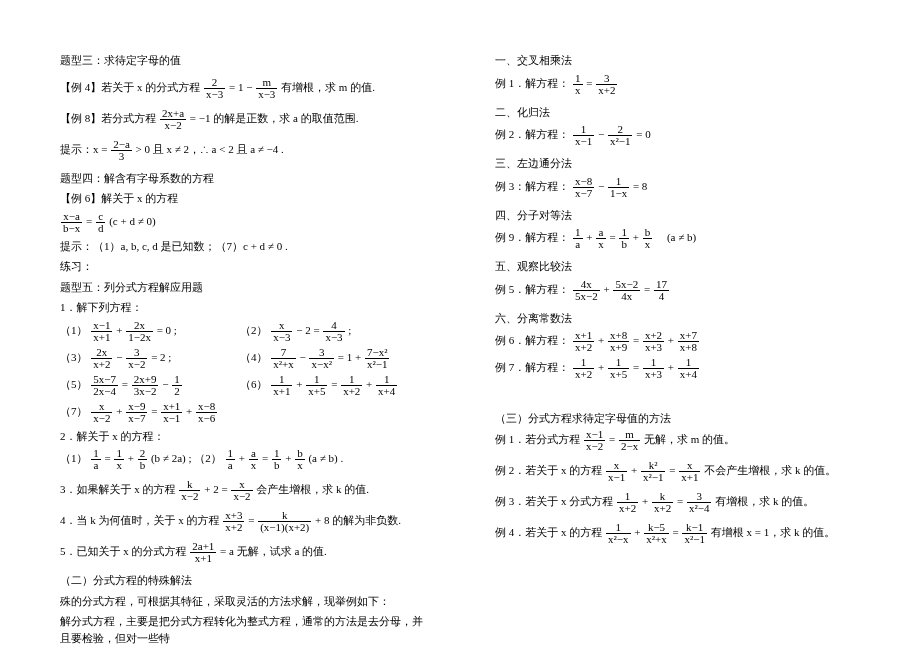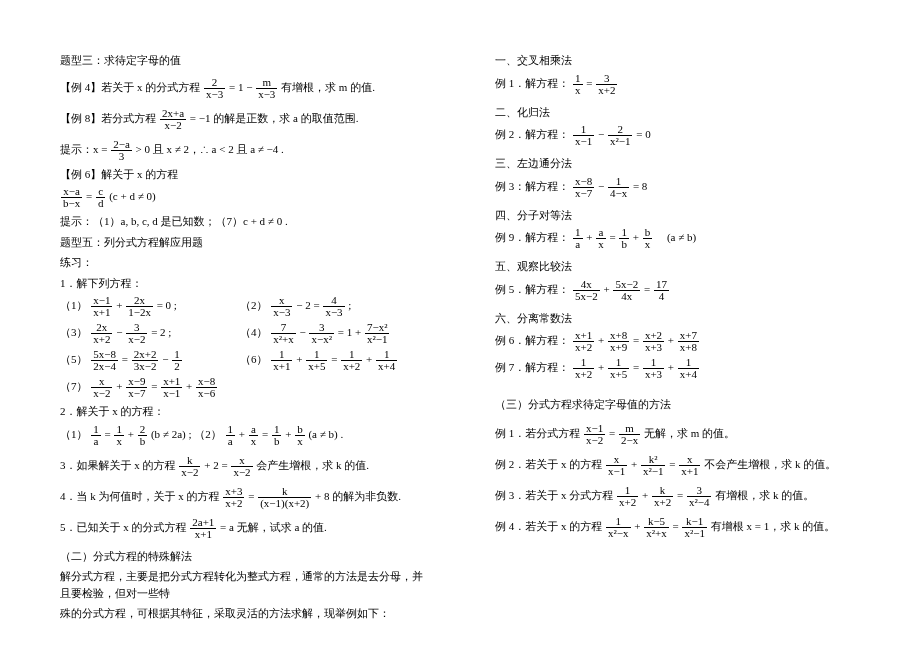--- a/index.html
+++ b/index.html
@@ -80,30 +80,31 @@
       <span class="frac"><span class="num">2x+a</span><span class="den">x−2</span></span>
       <span> = −1 的解是正数，求 a 的取值范围.</span>
     </div>
 
     <div class="line spaced">
       <span>提示：x = </span>
       <span class="frac"><span class="num">2−a</span><span class="den">3</span></span>
       <span> &gt; 0 且 x ≠ 2，∴ a &lt; 2 且 a ≠ −4 .</span>
     </div>
 
+    <div class="line spaced">题型四：解含有字母系数的方程</div>
     <div class="line">【例 6】解关于 x 的方程</div>
     <div class="line">
       <span class="frac"><span class="num">x−a</span><span class="den">b−x</span></span>
       <span> = </span>
       <span class="frac"><span class="num">c</span><span class="den">d</span></span>
       <span> (c + d ≠ 0)</span>
     </div>
     <div class="line">提示：（1）a, b, c, d 是已知数；（7）c + d ≠ 0 .</div>
+    <div class="line">练习：</div>
     <div class="line">题型五：列分式方程解应用题</div>
-    <div class="line">练习：</div>
     <div class="line">1．解下列方程：</div>
 
     <div class="line pair">
       <div class="left">
         <span>（1）</span>
         <span class="frac"><span class="num">x−1</span><span class="den">x+1</span></span>
         <span> + </span>
         <span class="frac"><span class="num">2x</span><span class="den">1−2x</span></span>
         <span> = 0 ;</span>
       </div>
@@ -130,23 +131,23 @@
         <span> − </span>
         <span class="frac"><span class="num">3</span><span class="den">x−x²</span></span>
         <span> = 1 + </span>
         <span class="frac"><span class="num">7−x²</span><span class="den">x²−1</span></span>
       </div>
     </div>
 
     <div class="line pair">
       <div class="left">
         <span>（5）</span>
-        <span class="frac"><span class="num">5x−8</span><span class="den">2x−4</span></span>
+        <span class="frac"><span class="num">5x−7</span><span class="den">2x−4</span></span>
         <span> = </span>
-        <span class="frac"><span class="num">2x+2</span><span class="den">3x−2</span></span>
+        <span class="frac"><span class="num">2x+9</span><span class="den">3x−2</span></span>
         <span> − </span>
         <span class="frac"><span class="num">1</span><span class="den">2</span></span>
       </div>
       <div class="right">
         <span>（6）</span>
         <span class="frac"><span class="num">1</span><span class="den">x+1</span></span>
         <span> + </span>
         <span class="frac"><span class="num">1</span><span class="den">x+5</span></span>
         <span> = </span>
         <span class="frac"><span class="num">1</span><span class="den">x+2</span></span>
@@ -202,22 +203,22 @@
       <span> + 8 的解为非负数.</span>
     </div>
 
     <div class="line spaced">
       <span>5．已知关于 x 的分式方程 </span>
       <span class="frac"><span class="num">2a+1</span><span class="den">x+1</span></span>
       <span> = a 无解，试求 a 的值.</span>
     </div>
 
     <div class="line spaced">（二）分式方程的特殊解法</div>
+    <div class="line" style="white-space:normal">殊的分式方程，可根据其特征，采取灵活的方法求解，现举例如下：</div>
     <div class="line" style="white-space:normal">解分式方程，主要是把分式方程转化为整式方程，通常的方法是去分母，并且要检验，但对一些特</div>
-    <div class="line" style="white-space:normal">殊的分式方程，可根据其特征，采取灵活的方法求解，现举例如下：</div>
   </div>
 
   <div class="col">
     <div class="line">一、交叉相乘法</div>
     <div class="line">
       <span>例 1．解方程：</span>
       <span class="frac"><span class="num">1</span><span class="den">x</span></span>
       <span> = </span>
       <span class="frac"><span class="num">3</span><span class="den">x+2</span></span>
     </div>
@@ -229,21 +230,21 @@
       <span> − </span>
       <span class="frac"><span class="num">2</span><span class="den">x²−1</span></span>
       <span> = 0</span>
     </div>
 
     <div class="line spaced">三、左边通分法</div>
     <div class="line">
       <span>例 3：解方程：</span>
       <span class="frac"><span class="num">x−8</span><span class="den">x−7</span></span>
       <span> − </span>
-      <span class="frac"><span class="num">1</span><span class="den">4−x</span></span>
+      <span class="frac"><span class="num">1</span><span class="den">1−x</span></span>
       <span> = 8</span>
     </div>
 
     <div class="line spaced">四、分子对等法</div>
     <div class="line">
       <span>例 9．解方程：</span>
       <span class="frac"><span class="num">1</span><span class="den">a</span></span>
       <span> + </span>
       <span class="frac"><span class="num">a</span><span class="den">x</span></span>
       <span> = </span>
@@ -279,23 +280,23 @@
       <span>例 7．解方程：</span>
       <span class="frac"><span class="num">1</span><span class="den">x+2</span></span>
       <span> + </span>
       <span class="frac"><span class="num">1</span><span class="den">x+5</span></span>
       <span> = </span>
       <span class="frac"><span class="num">1</span><span class="den">x+3</span></span>
       <span> + </span>
       <span class="frac"><span class="num">1</span><span class="den">x+4</span></span>
     </div>
 
-    <div class="line" style="margin-top:14px">（三）分式方程求待定字母值的方法</div>
-
-    <div class="line" style="margin-top:8px">
+    <div class="line" style="margin-top:28px">（三）分式方程求待定字母值的方法</div>
+
+    <div class="line" style="margin-top:0">
       <span>例 1．若分式方程 </span>
       <span class="frac"><span class="num">x−1</span><span class="den">x−2</span></span>
       <span> = </span>
       <span class="frac"><span class="num">m</span><span class="den">2−x</span></span>
       <span> 无解，求 m 的值。</span>
     </div>
 
     <div class="line spaced">
       <span>例 2．若关于 x 的方程 </span>
       <span class="frac"><span class="num">x</span><span class="den">x−1</span></span>

